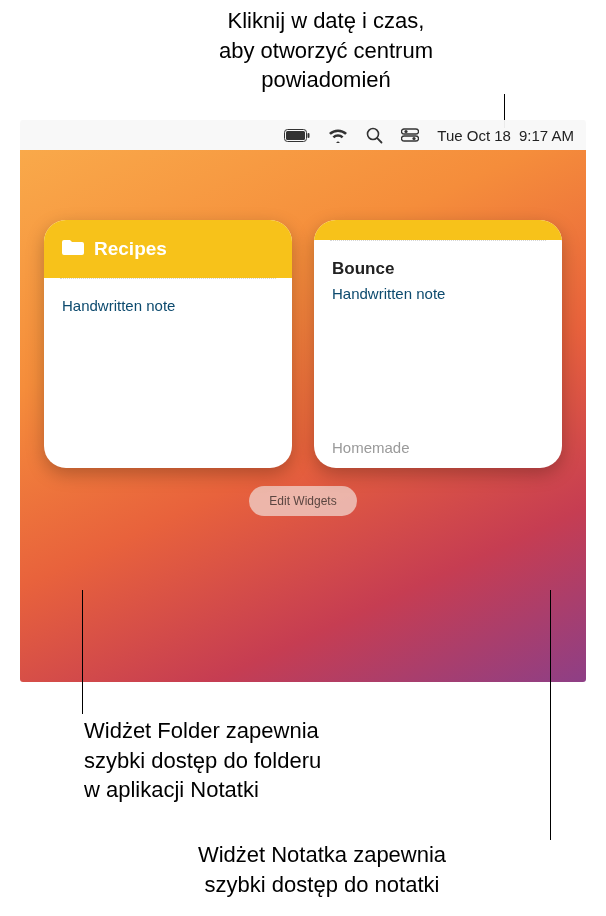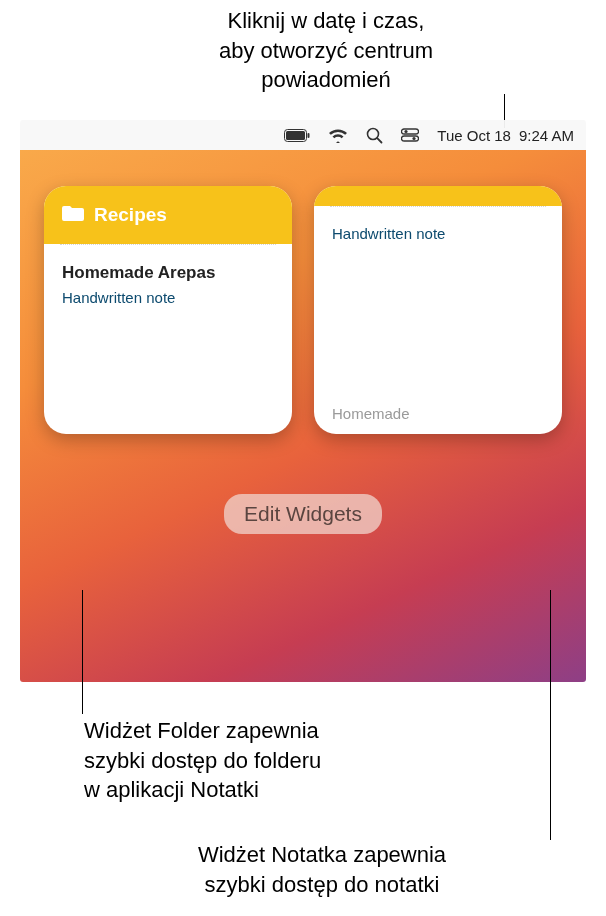--- a/index.html
+++ b/index.html
@@ -56,21 +56,21 @@
       color: #222;
     }
     .menubar svg {
       display: block;
     }
     .desktop {
       width: 100%;
       height: calc(100% - 30px);
       background: linear-gradient(155deg, #f9a94a 0%, #f58d3b 30%, #e8623c 55%, #c63d52 78%, #8e3f86 100%);
       position: relative;
-      padding-top: 36px;
+      padding-top: 70px;
     }
     .widgets-row {
       display: flex;
       gap: 22px;
       justify-content: center;
       padding: 0 20px;
     }
     .widget {
       width: 248px;
       height: 248px;
@@ -130,27 +130,27 @@
     .note-subtitle {
       font-size: 15px;
       color: #0c4a6e;
     }
     .note-date {
       font-size: 15px;
       color: #9a9a9a;
       margin-top: auto;
     }
     .edit-widgets {
-      margin: 60px auto 0;
+      margin: 18px auto 0;
       display: block;
       background: rgba(240, 208, 200, 0.78);
       border: none;
       border-radius: 18px;
       padding: 8px 20px;
-      font-size: 21px;
+      font-size: 12px;
       color: #5a4540;
       font-weight: 500;
       width: fit-content;
     }
   </style>
 </head>
 <body>
 
 <div class="annotation" style="top:6px; right:90px; width:380px;">
   <div style="white-space:pre-line;">Kliknij w datę i czas,
@@ -183,49 +183,49 @@
     <span>
       <svg width="18" height="14" viewBox="0 0 18 14">
           <rect x="0.5" y="1" width="17" height="5" rx="2.5" fill="none" stroke="#333" stroke-width="1.3"></rect>
           <circle cx="5" cy="3.5" r="1.6" fill="#333"></circle>
           <rect x="0.5" y="8" width="17" height="5" rx="2.5" fill="none" stroke="#333" stroke-width="1.3"></rect>
           <circle cx="13" cy="10.5" r="1.6" fill="#333"></circle>
         </svg>
     </span>
     <div class="datetime">
       <span>Tue Oct 18</span>
-      <span>9:24 AM</span>
+      <span>9:17 AM</span>
     </div>
   </div>
 
   <div class="desktop">
     <div class="widgets-row">
 
       <div class="widget">
         <div class="widget-header">
           <span>
             <svg class="folder-icon" viewBox="0 0 22 18">
                 <path d="M2 2 h6 l2 2 h10 a2 2 0 0 1 2 2 v9 a2 2 0 0 1 -2 2 H2 a2 2 0 0 1 -2 -2 V4 a2 2 0 0 1 2 -2 Z" fill="#fff"></path>
               </svg>
           </span>
           <span class="widget-title">Recipes</span>
         </div>
         <div class="widget-divider"></div>
         <div class="widget-body">
-          <div class="note-title">Homemade Arepas</div>
           <div class="note-subtitle">Handwritten note</div>
         </div>
       </div>
 
       <div class="widget">
         <div class="widget-header tab">
           <div class="widget-tab-bar"></div>
         </div>
         <div class="widget-divider"></div>
         <div class="widget-body">
+          <div class="note-title">Bounce</div>
           <div class="note-subtitle">Handwritten note</div>
           <div class="note-date">Homemade</div>
         </div>
       </div>
 
     </div>
 
     <button class="edit-widgets">
       <span>Edit Widgets</span>
     </button>

